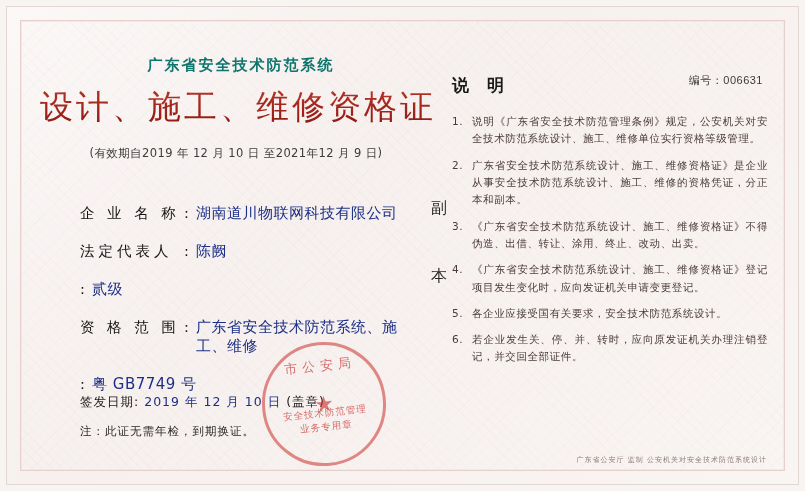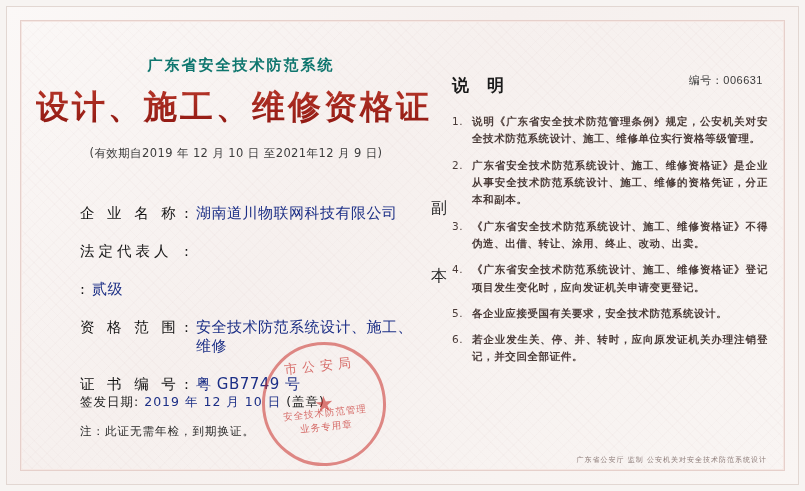--- a/index.html
+++ b/index.html
@@ -63,23 +63,23 @@
     color: #0f766e;
     font-weight: bold;
     letter-spacing: 2px;
     text-align: center;
     font-family: "DejaVu Sans", sans-serif;
     margin-left: 10px;
   }
   .title-big {
     margin-top: 10px;
     font-size: 33px;
-    font-weight: bold;
+    font-weight: normal;
     letter-spacing: 3px;
-    text-align: left;
+    text-align: right;
     color: #9c1f16;
     background: linear-gradient(180deg,#b8372a 0%, #8c150f 100%);
     -webkit-background-clip: text;
     background-clip: text;
     -webkit-text-fill-color: transparent;
     font-family: "DejaVu Sans", sans-serif;
   }
   .validity {
     margin-top: 16px;
     font-size: 11.5px;
@@ -223,21 +223,20 @@
     letter-spacing: 0.6px;
   }
   .inst-num {
     width: 20px;
     flex: 0 0 20px;
     color: #4a3b38;
   }
   .inst-text {
     flex: 1;
     text-align: justify;
-    font-weight: bold;
   }
 
   
   .footer-print {
     position: absolute;
     right: 38px;
     bottom: 26px;
     font-size: 7px;
     color: #8c7b78;
     letter-spacing: 1px;
@@ -265,32 +264,32 @@
 
     <div class="fields">
       <div class="field-row">
         <span class="field-label">企 业 名 称</span>
         <span class="field-colon">:</span>
         <span class="field-value">湖南道川物联网科技有限公司</span>
       </div>
       <div class="field-row">
         <span class="field-label">法定代表人</span>
         <span class="field-colon">:</span>
+        <span class="field-value">陈阙</span>
       </div>
       <div class="field-row">
         <span class="field-colon">:</span>
         <span class="field-value">贰级</span>
       </div>
       <div class="field-row">
         <span class="field-label">资 格 范 围</span>
         <span class="field-colon">:</span>
-        <span class="field-value">安全技术防范系统设计、施工、维修</span>
-      </div>
-      <div class="field-row">
-        <span class="field-label">证 书 编 号</span>
+        <span class="field-value">广东省安全技术防范系统、施工、维修</span>
+      </div>
+      <div class="field-row">
         <span class="field-colon">:</span>
         <span class="field-value">粤 GB7749 号</span>
       </div>
     </div>
 
     <div class="issue-row">
       <span>签发日期:</span>
       <span class="iv">2019 年 12 月 10 日</span>
       <span>(盖章)</span>
     </div>

